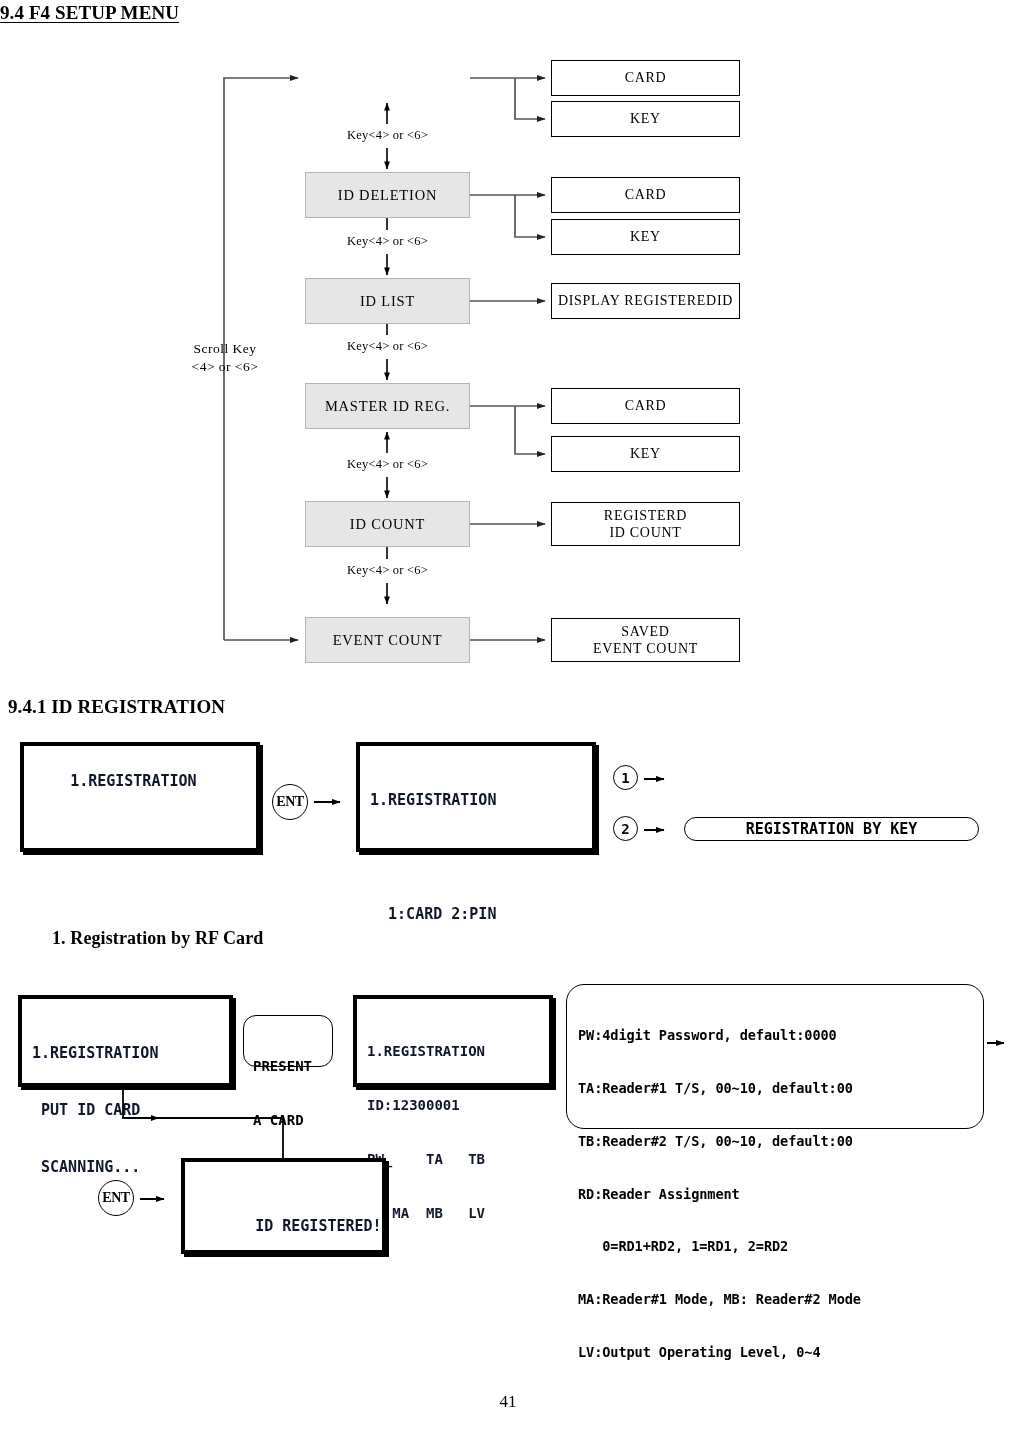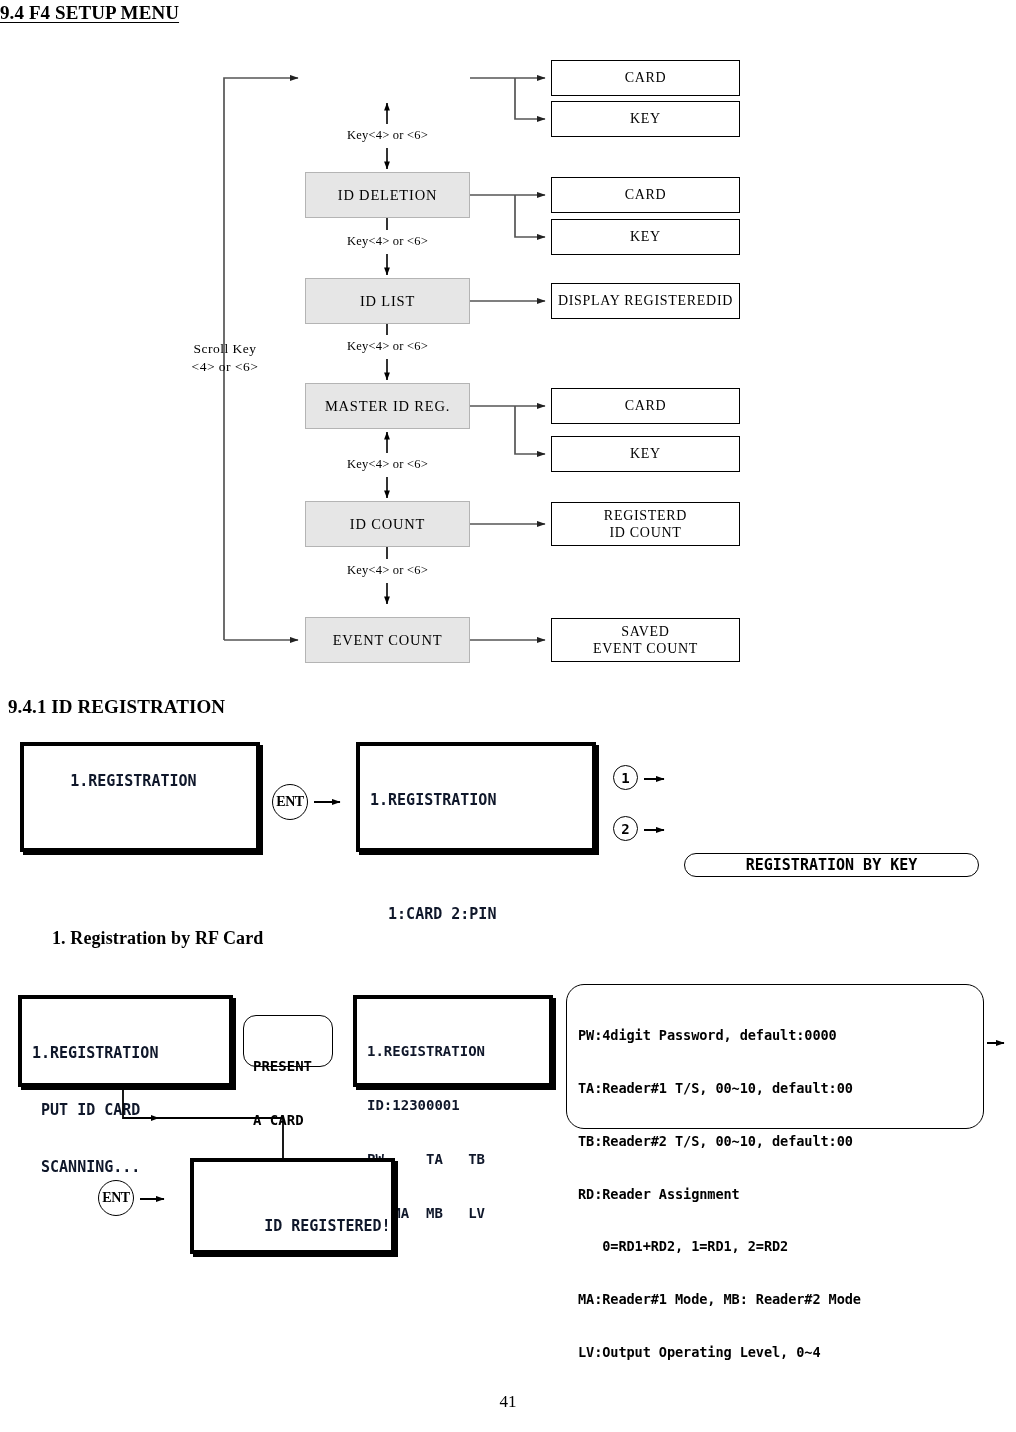--- a/index.html
+++ b/index.html
@@ -369,21 +369,21 @@
   <svg class="conn" style="left:642px; top:770px; width:34px; height:18px;" viewBox="0 0 34 18">
     <path d="M2,9 L22,9" stroke="#000" stroke-width="2" fill="none" marker-end="url(#ah2)"></path>
   </svg>
 
   <div class="num-circle" style="left:613px; top:816px;">
     <span>2</span>
   </div>
   <svg class="conn" style="left:642px; top:821px; width:34px; height:18px;" viewBox="0 0 34 18">
     <path d="M2,9 L22,9" stroke="#000" stroke-width="2" fill="none" marker-end="url(#ah2)"></path>
   </svg>
-  <div class="pill" style="left:684px; top:817px; width:295px; height:24px;margin-top:36px;">
+  <div class="pill" style="left:684px; top:817px; width:295px; height:24px;">
     <span>REGISTRATION BY KEY</span>
   </div>
 
   <div class="h-sec" id="heading-rfcard">1. Registration by RF Card</div>
 
   <div class="lcd" style="left:18px; top:995px; width:215px; height:92px;">
     <div>1.REGISTRATION</div>
     <div> PUT ID CARD</div>
     <div> SCANNING...</div>
   </div>
@@ -424,19 +424,19 @@
     <path d="M23,38 L55,38" stroke="#000" stroke-width="1.8" fill="none" marker-end="url(#ah3)"></path>
   </svg>
 
   <div class="ent-circle" style="left:98px; top:1180px;">
     <span>ENT</span>
   </div>
   <svg class="conn" style="left:138px; top:1187px; width:40px; height:24px;" viewBox="0 0 40 24">
     <path d="M2,12 L26,12" stroke="#000" stroke-width="2" fill="none" marker-end="url(#ah2)"></path>
   </svg>
 
-  <div class="lcd" style="left:190px; top:1158px; width:205px; height:96px; padding-top:36px;padding-left:16px;">
+  <div class="lcd" style="left:181px; top:1158px; width:205px; height:96px; padding-top:36px;padding-left:16px;">
     <span>  ID REGISTERED!</span>
   </div>
 
   <div id="page-number">41</div>
 
 </div>
 
 </body></html>

